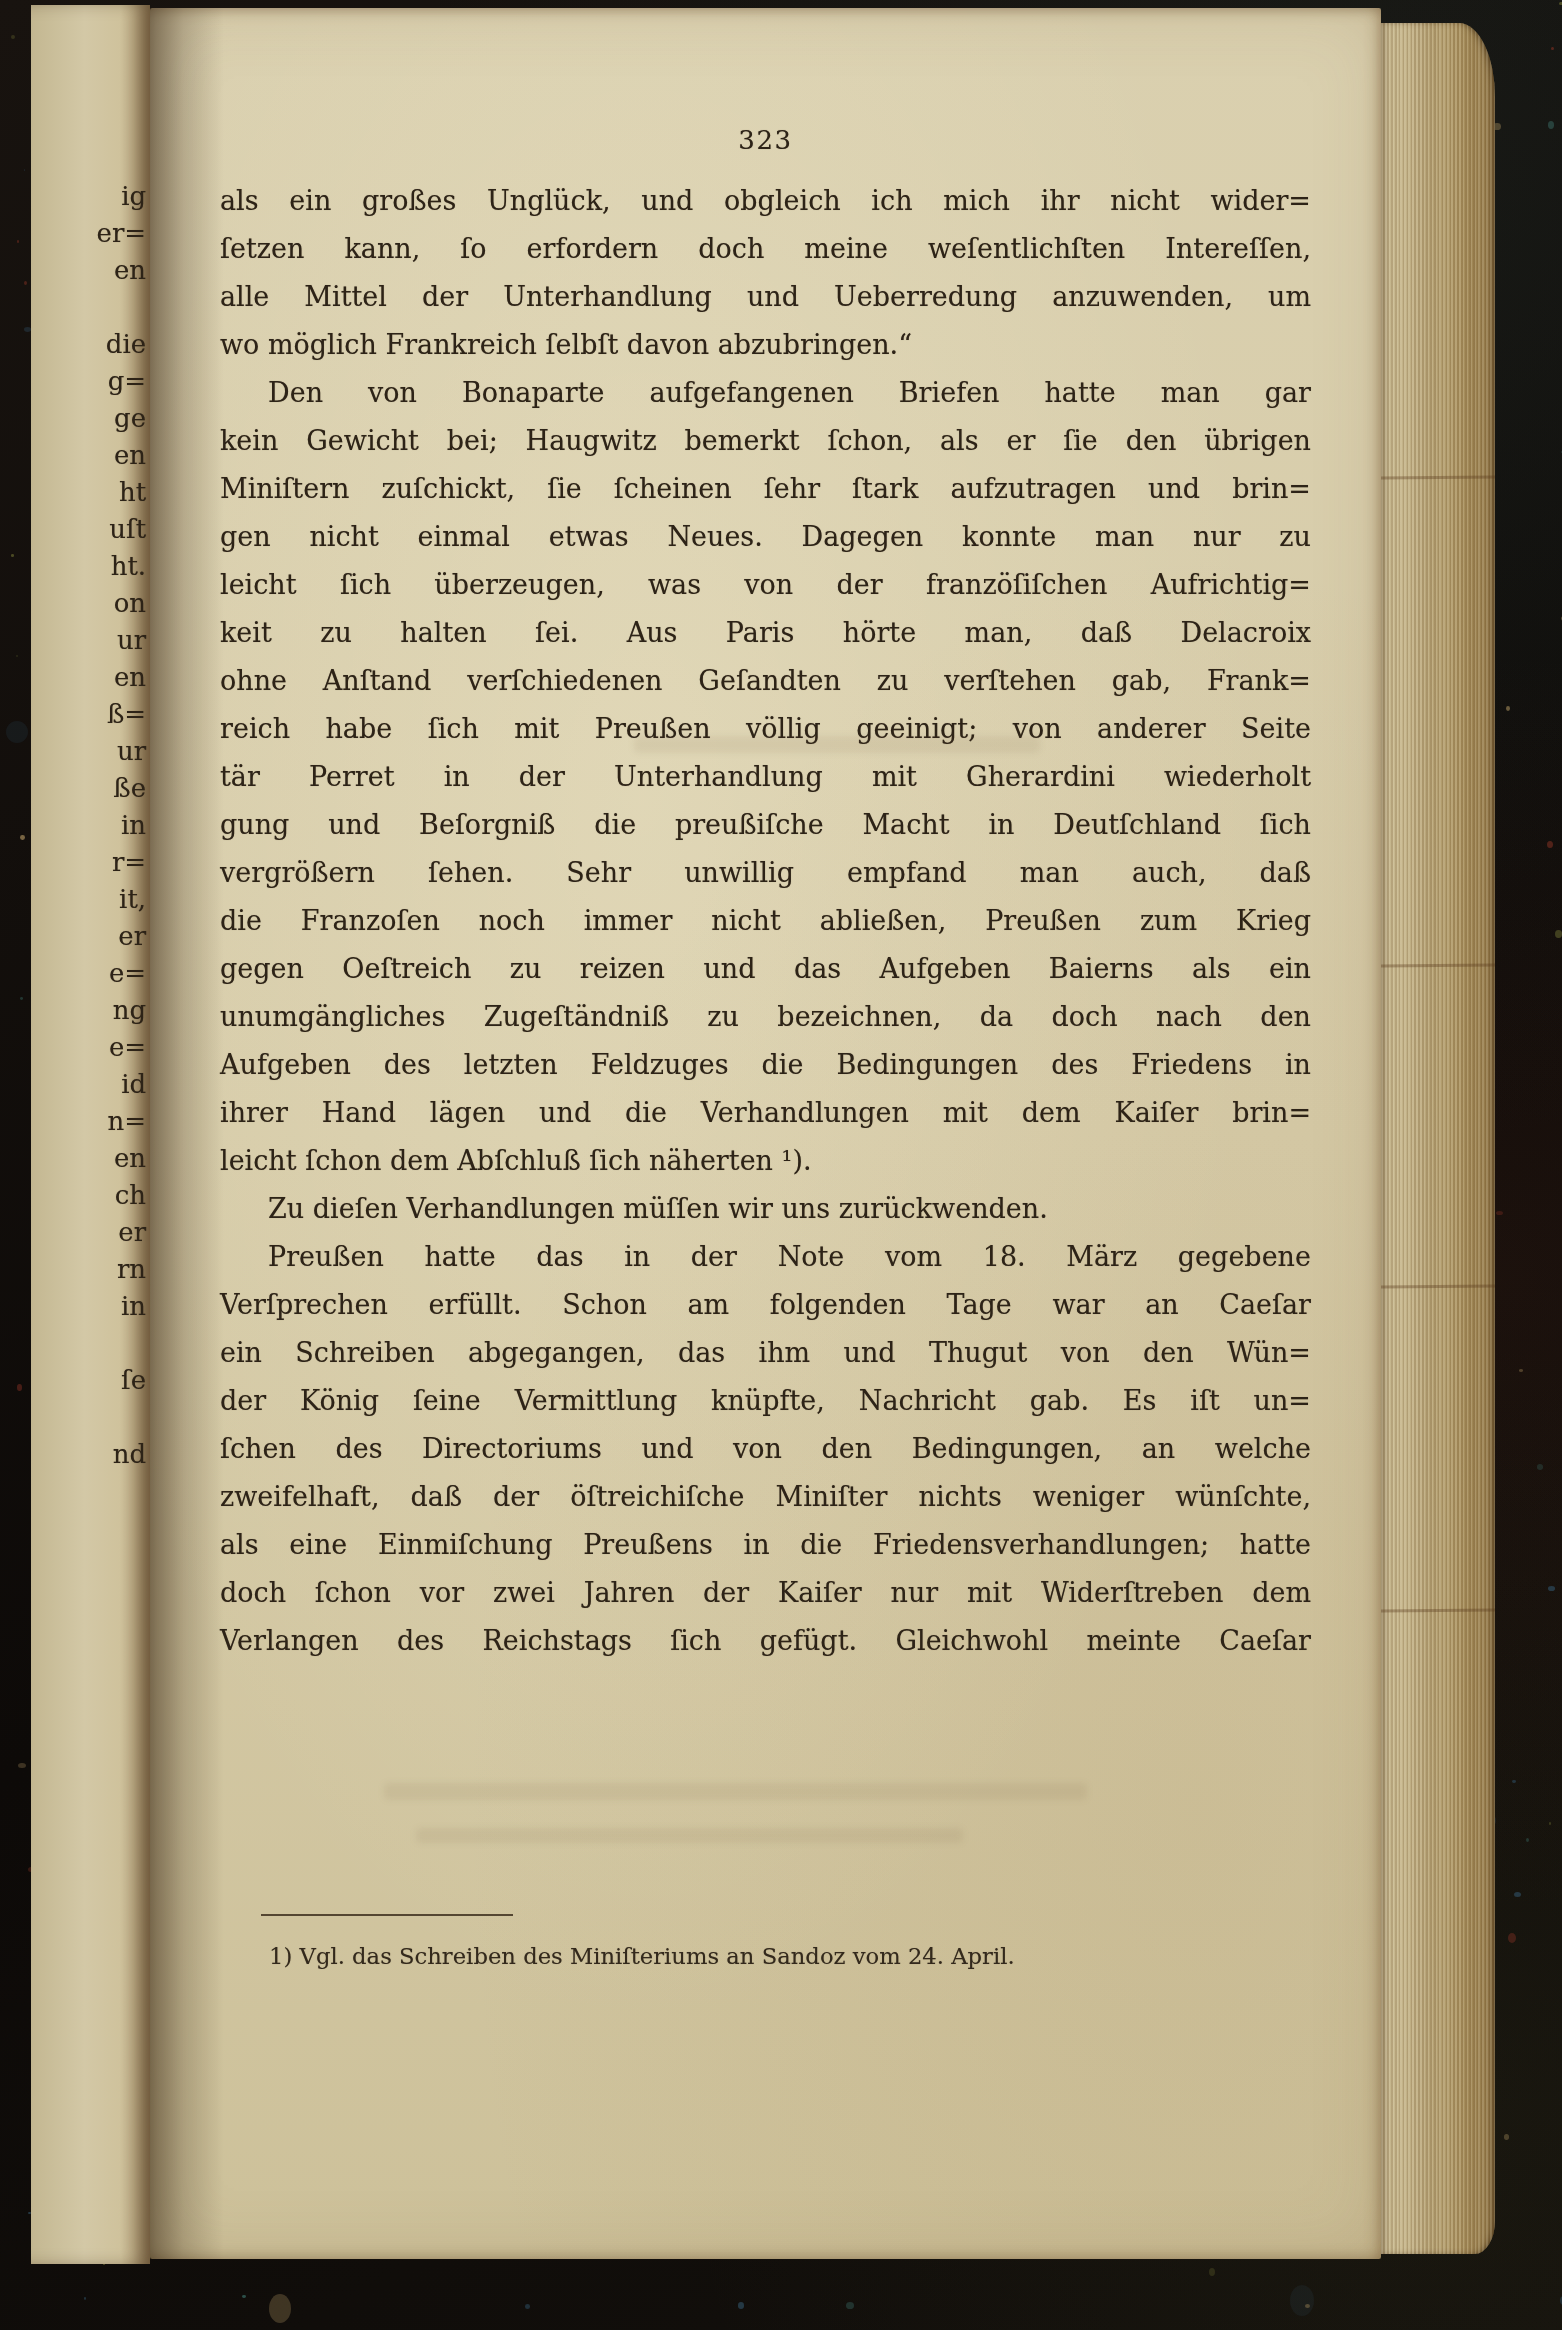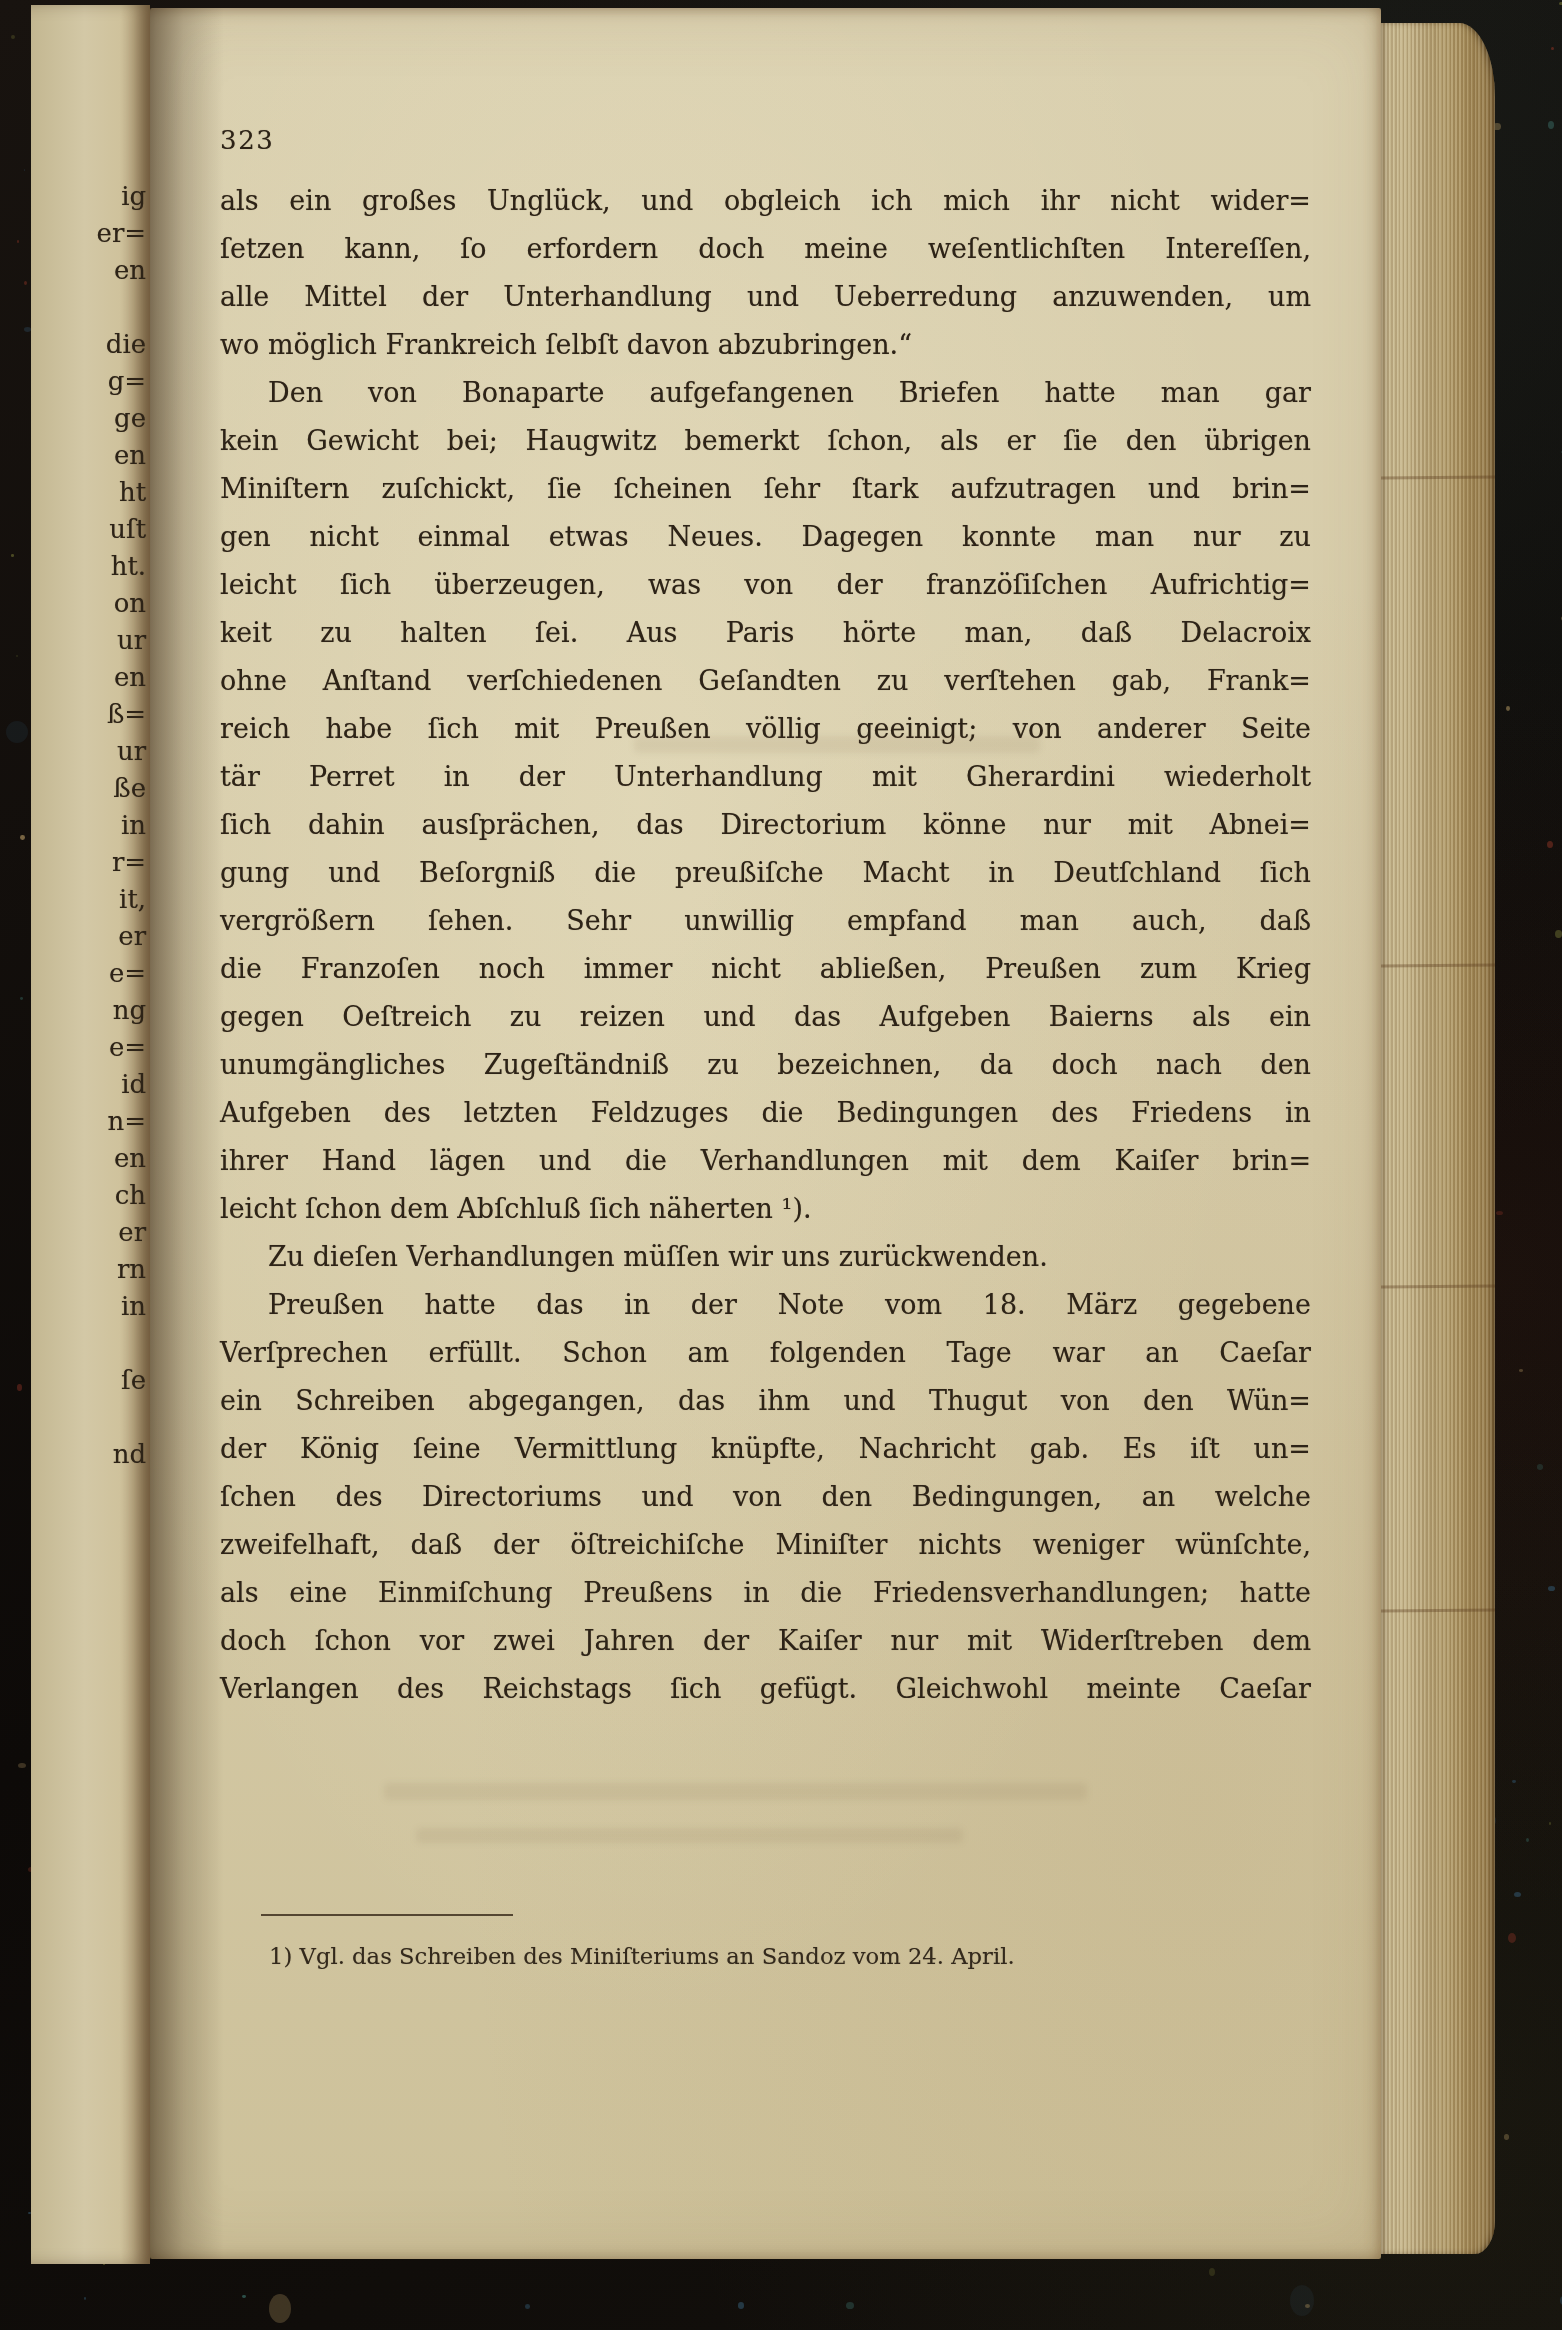--- a/index.html
+++ b/index.html
@@ -31,21 +31,21 @@
       radial-gradient(ellipse at 85% 80%, rgba(150,115,60,0.10), transparent 50%),
       linear-gradient(to bottom,#dad0af,#d6cba8 50%,#cdc19a);
     box-shadow:
       inset 0 0 70px rgba(120,90,50,.18),
       inset -9.4px 0 14px -6.2px rgba(110,75,35,.40),
       inset 0 11px 14px -9.4px rgba(80,55,25,.38),
       inset 0 -11px 14px -9.4px rgba(80,55,25,.30);}
   .gutter{position:absolute;left:150px;top:7.8px;width:74px;height:2251px;pointer-events:none;
     background:linear-gradient(to right,rgba(45,28,10,0.50),rgba(45,28,10,0.20) 45%,transparent);}
 
-  .page-number{position:absolute;left:70px;top:117px;width:1091px;text-align:left;
+  .page-number{position:absolute;left:70px;top:117px;width:1091px;text-align:center;
     font-size:26px;letter-spacing:1.6px;color:#2d2317;text-shadow:0 0 0.8px rgba(50,38,22,.4);}
 
   .text-block{position:absolute;left:70px;top:169px;width:1091px;color:#2d2317;}
   .line{font-size:27px;height:48px;line-height:48px;
     text-align:justify;text-align-last:justify;text-justify:inter-word;
     text-shadow:0 0 0.8px rgba(50,38,22,.38);}
   .line.no-just{text-align-last:left;}
   .line.indent{padding-left:48px;}
 
   .footnote-rule{position:absolute;left:111px;top:1906px;width:252px;height:2.3px;
@@ -649,21 +649,20 @@
         <div class="line no-just">wo möglich Frankreich ſelbſt davon abzubringen.“</div>
         <div class="line indent">Den von Bonaparte aufgefangenen Briefen hatte man gar</div>
         <div class="line">kein Gewicht bei; Haugwitz bemerkt ſchon, als er ſie den übrigen</div>
         <div class="line">Miniſtern zuſchickt, ſie ſcheinen ſehr ſtark aufzutragen und brin=</div>
         <div class="line">gen nicht einmal etwas Neues. Dagegen konnte man nur zu</div>
         <div class="line">leicht ſich überzeugen, was von der franzöſiſchen Aufrichtig=</div>
         <div class="line">keit zu halten ſei. Aus Paris hörte man, daß Delacroix</div>
         <div class="line">ohne Anſtand verſchiedenen Geſandten zu verſtehen gab, Frank=</div>
         <div class="line">reich habe ſich mit Preußen völlig geeinigt; von anderer Seite</div>
         <div class="line">tär Perret in der Unterhandlung mit Gherardini wiederholt</div>
-        <div class="line">ſich dahin ausſprächen, das Directorium könne nur mit Abnei=</div>
         <div class="line">gung und Beſorgniß die preußiſche Macht in Deutſchland ſich</div>
         <div class="line">vergrößern ſehen. Sehr unwillig empfand man auch, daß</div>
         <div class="line">die Franzoſen noch immer nicht abließen, Preußen zum Krieg</div>
         <div class="line">gegen Oeſtreich zu reizen und das Aufgeben Baierns als ein</div>
         <div class="line">unumgängliches Zugeſtändniß zu bezeichnen, da doch nach den</div>
         <div class="line">Aufgeben des letzten Feldzuges die Bedingungen des Friedens in</div>
         <div class="line">ihrer Hand lägen und die Verhandlungen mit dem Kaiſer brin=</div>
         <div class="line no-just">leicht ſchon dem Abſchluß ſich näherten ¹).</div>
         <div class="line indent no-just">Zu dieſen Verhandlungen müſſen wir uns zurückwenden.</div>
         <div class="line indent">Preußen hatte das in der Note vom 18. März gegebene</div>

